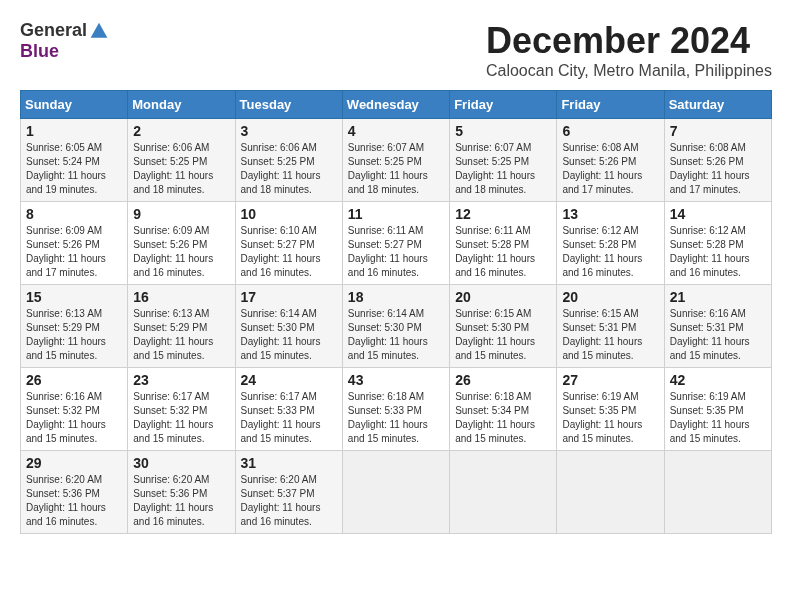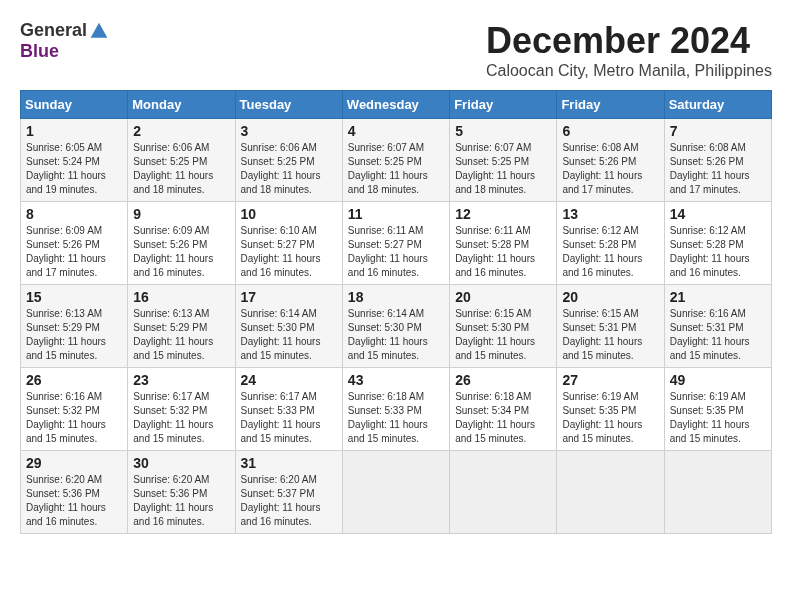--- a/index.html
+++ b/index.html
@@ -324,21 +324,21 @@
 and 15 minutes.</div>
         </td>
         <td>
           <span class="day-number">27</span>
           <div class="day-info" style="white-space: pre-line;">Sunrise: 6:19 AM
 Sunset: 5:35 PM
 Daylight: 11 hours
 and 15 minutes.</div>
         </td>
         <td>
-          <span class="day-number">49</span>
+          <span class="day-number">42</span>
           <div class="day-info" style="white-space: pre-line;">Sunrise: 6:19 AM
 Sunset: 5:35 PM
 Daylight: 11 hours
 and 15 minutes.</div>
         </td>
       </tr>
       <tr>
         <td>
           <span class="day-number">29</span>
           <div class="day-info" style="white-space: pre-line;">Sunrise: 6:20 AM

